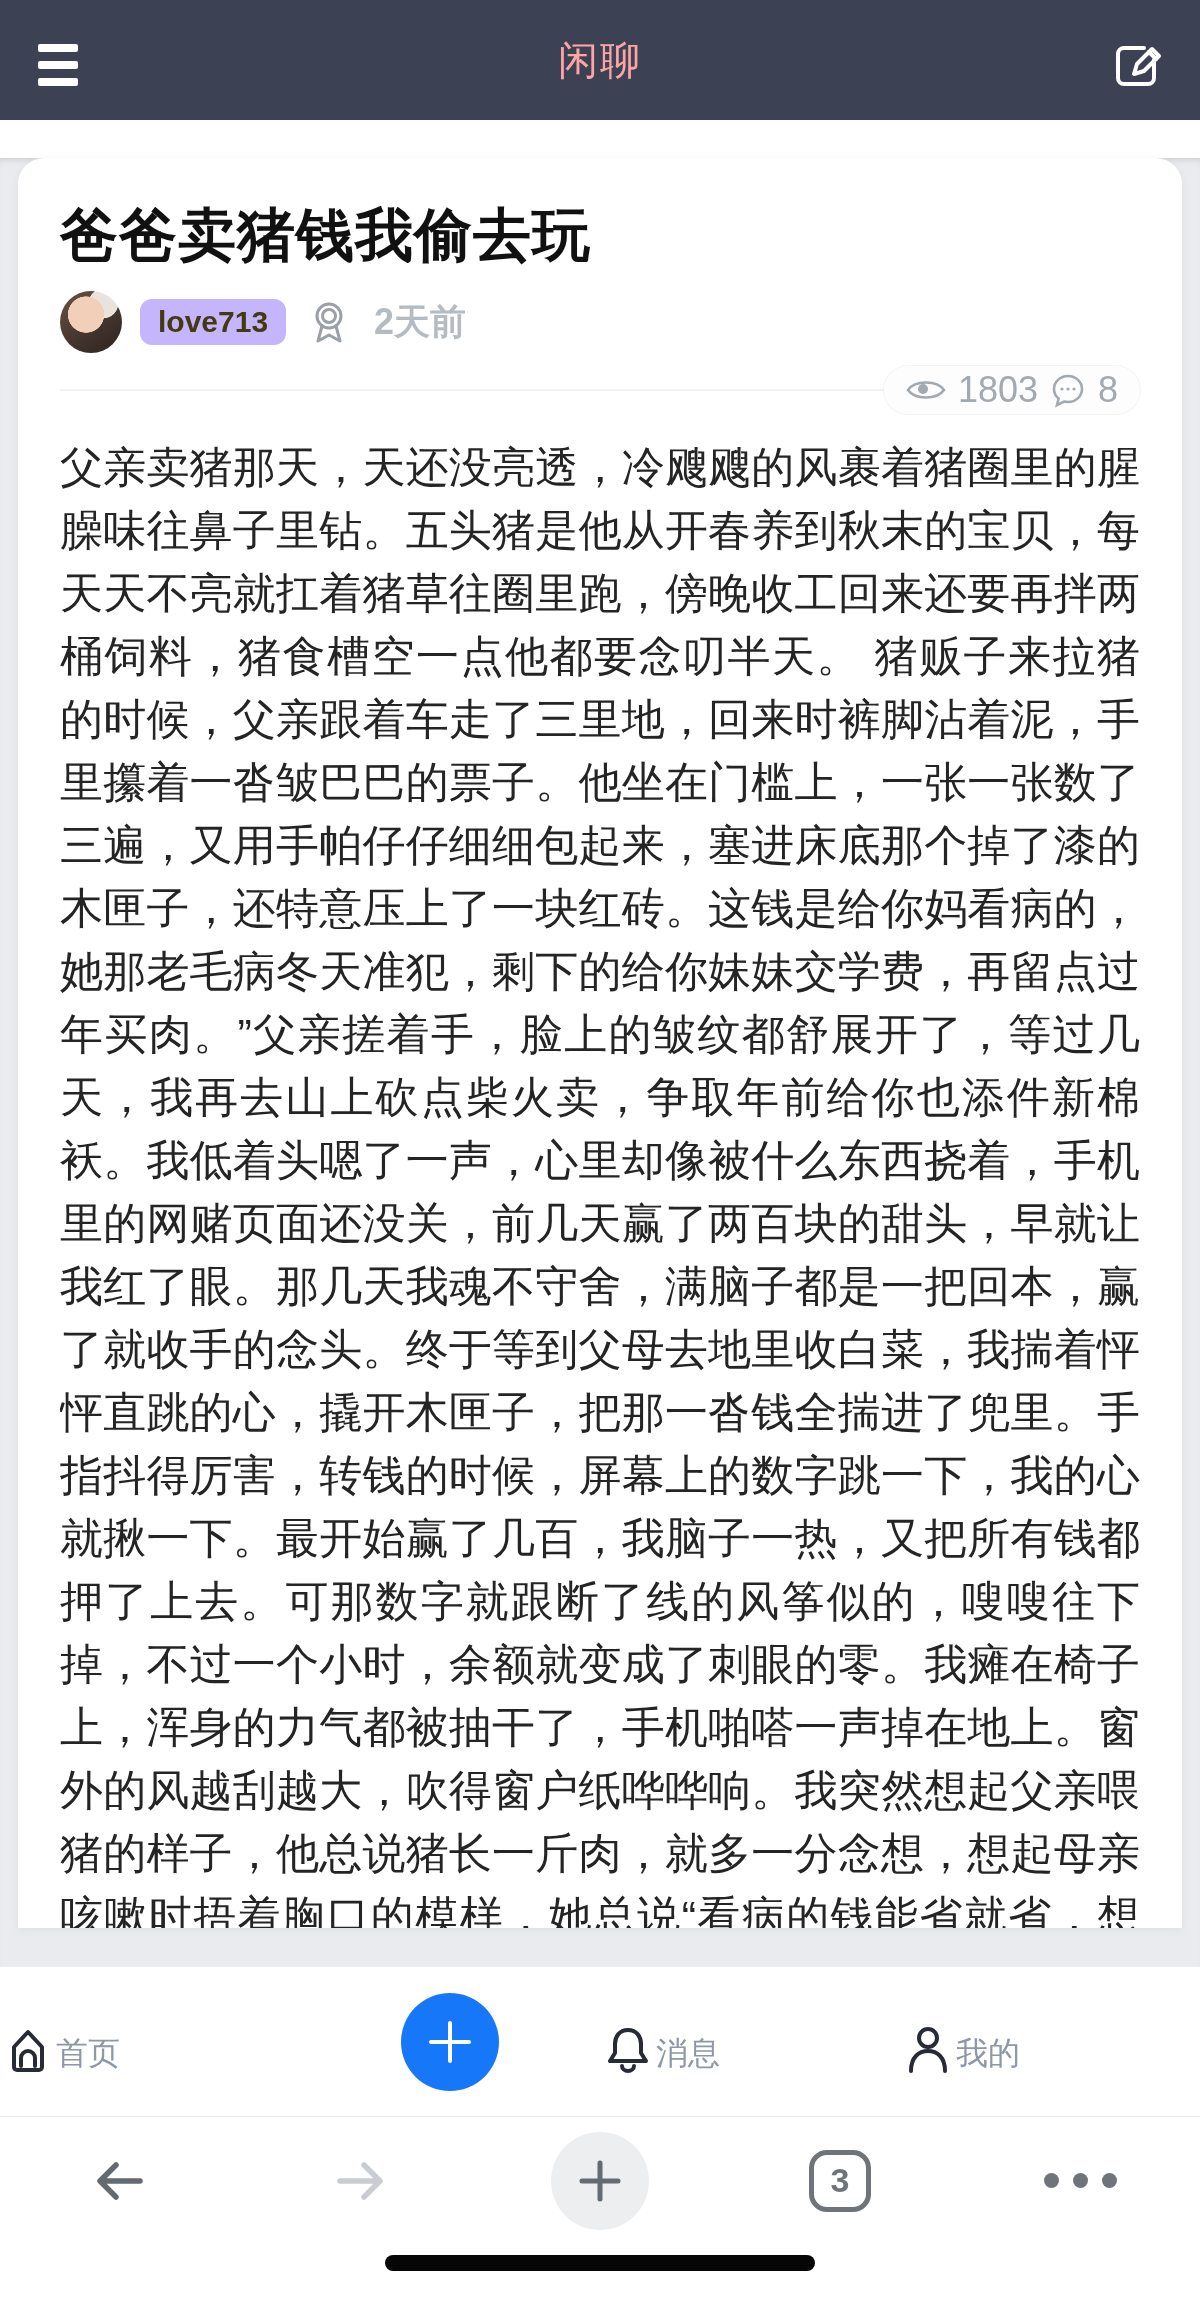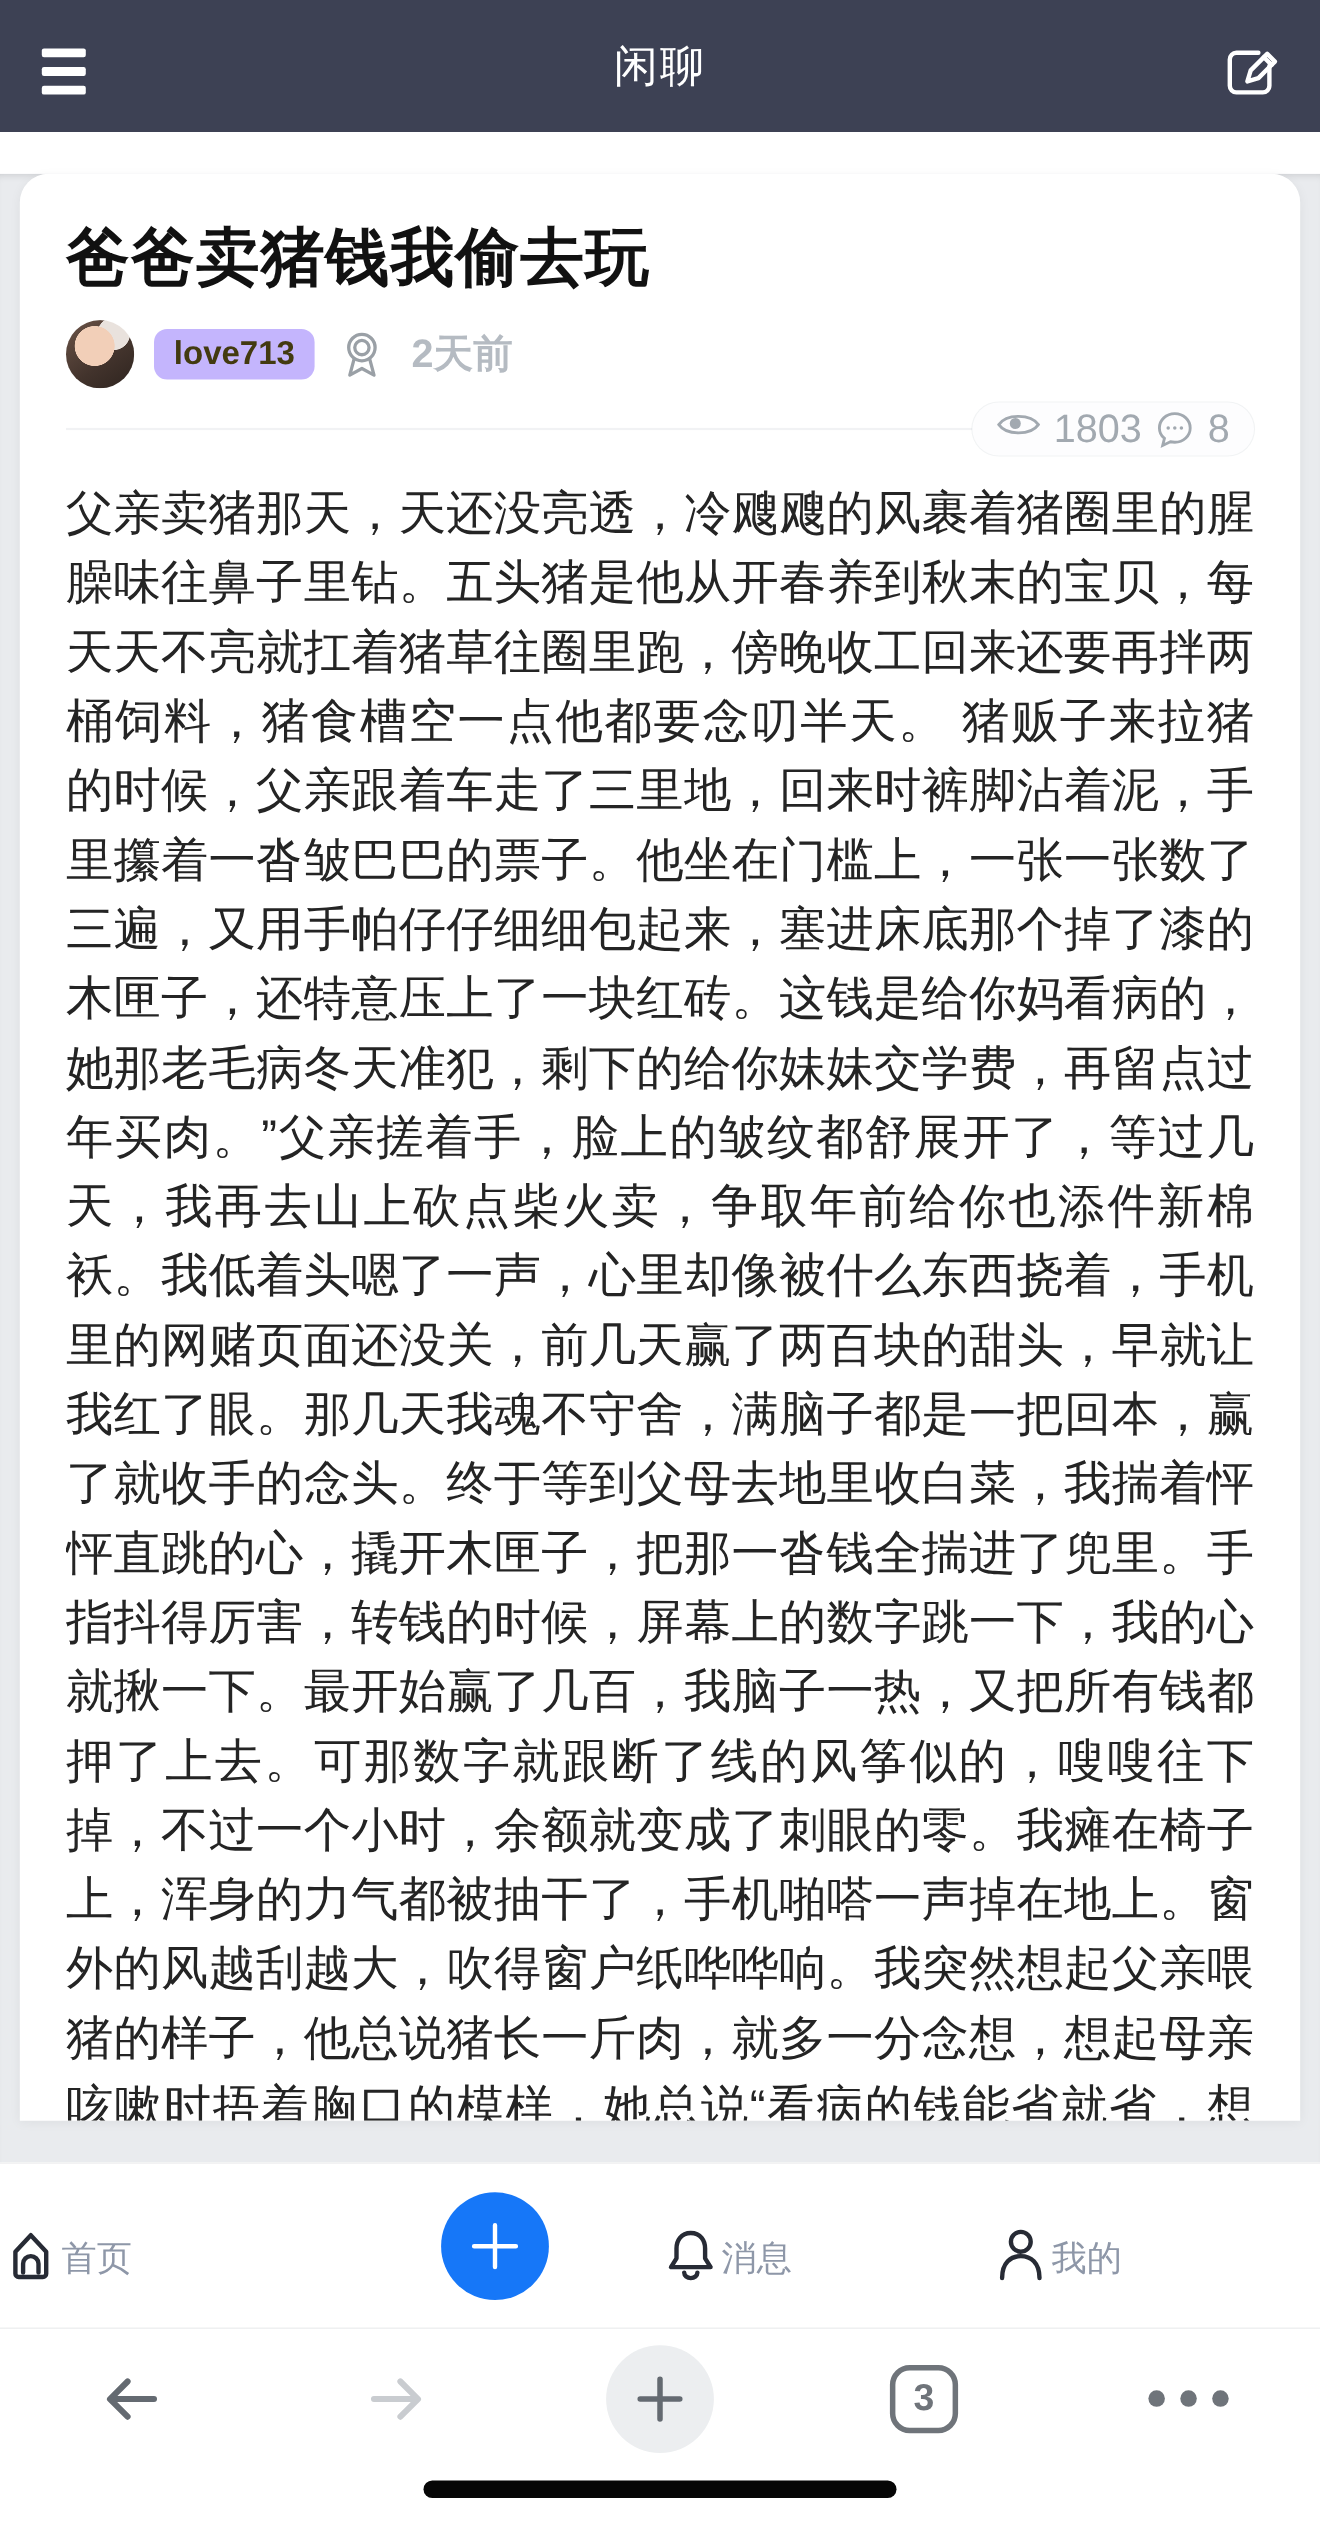--- a/index.html
+++ b/index.html
@@ -4,42 +4,42 @@
 <style>
   * { margin:0; padding:0; box-sizing:border-box; }
   html,body { background:#ffffff; }
   body { font-family:"Liberation Sans","DejaVu Sans",sans-serif; }
   .screen { position:relative; width:1200px; height:2297px; margin:0 auto; background:#ffffff; overflow:hidden; }
 
   
   .app-header { position:relative; height:120px; background:#3d4154; display:flex; align-items:center; justify-content:center; }
   .hamburger { position:absolute; left:38px; top:44px; width:40px; height:42px; display:flex; flex-direction:column; justify-content:space-between; cursor:pointer; }
   .hamburger span { display:block; width:40px; height:8px; background:#ffffff; border-radius:2px; }
-  .app-title { color:#ffffff; font-size:40px; font-weight:400; letter-spacing:2px; }
+  .app-title { color:#fca5a5; font-size:40px; font-weight:400; letter-spacing:2px; }
   .edit-btn { position:absolute; right:34px; top:36px; width:56px; height:56px; color:#ffffff; cursor:pointer; }
 
   
   .content { height:1808px; background:#e9ebee; box-shadow:inset 0 6px 8px -6px rgba(0,0,0,.18); }
   .card { margin:38px 18px 0; height:1770px; background:#ffffff; border-radius:26px 26px 0 0; padding:44px 42px 0; box-shadow:0 2px 10px rgba(0,0,0,.05); overflow:hidden; }
 
   .post-title { font-size:58px; line-height:66px; font-weight:700; color:#111111; letter-spacing:1px; }
 
   .author-row { margin-top:22px; height:64px; display:flex; align-items:center; }
   .avatar { width:62px; height:62px; border-radius:50%; flex:0 0 auto; overflow:hidden;
             background:
               radial-gradient(circle at 42% 38%, #f2cfb8 0 34%, rgba(0,0,0,0) 35%),
               radial-gradient(circle at 70% 20%, #e9e2dd 0 22%, rgba(0,0,0,0) 23%),
               linear-gradient(145deg,#6b5347 0%, #42332c 60%, #2e241f 100%); }
   .badge { margin-left:18px; background:#c4b5fd; color:#433a10; font-size:30px; font-weight:700; padding:6px 18px; border-radius:12px; line-height:34px; }
   .medal { margin-left:20px; width:46px; height:46px; color:#9aa0a6; }
   .post-time { margin-left:22px; font-size:36px; color:#b5bbc2;font-weight:bold; }
 
   .stats-row { margin-top:10px; height:52px; display:flex; align-items:center; }
   .divider { flex:1; height:2px; background:#f1f2f4; }
-  .stats-pill { display:flex; align-items:flex-start; gap:12px; padding:6px 22px; border-radius:999px; background:#fdfdfe; box-shadow:0 0 0 1px rgba(180,186,193,.18); color:#a2a9b0; font-size:36px; }
+  .stats-pill { display:flex; align-items:center; gap:12px; padding:6px 22px; border-radius:999px; background:#fdfdfe; box-shadow:0 0 0 1px rgba(180,186,193,.18); color:#a2a9b0; font-size:36px; }
   .stats-pill svg { display:block; }
   .stat-num { line-height:1; }
 
   .post-body { margin-top:20px; height:1492px; overflow:hidden; font-size:43px; line-height:63px; color:#242424; text-align:justify; }
 
   
   .tabbar { height:150px; background:#ffffff; border-top:1px solid #ededee; display:flex; }
   .tab-item { flex:1; display:flex; flex-direction:row; align-items:center; padding-top:16px; cursor:pointer; }
   .tab-item svg { width:56px; height:56px; color:#272b35; }
   .tab-label { margin-top:8px; font-size:32px; color:#8e97a8; }

